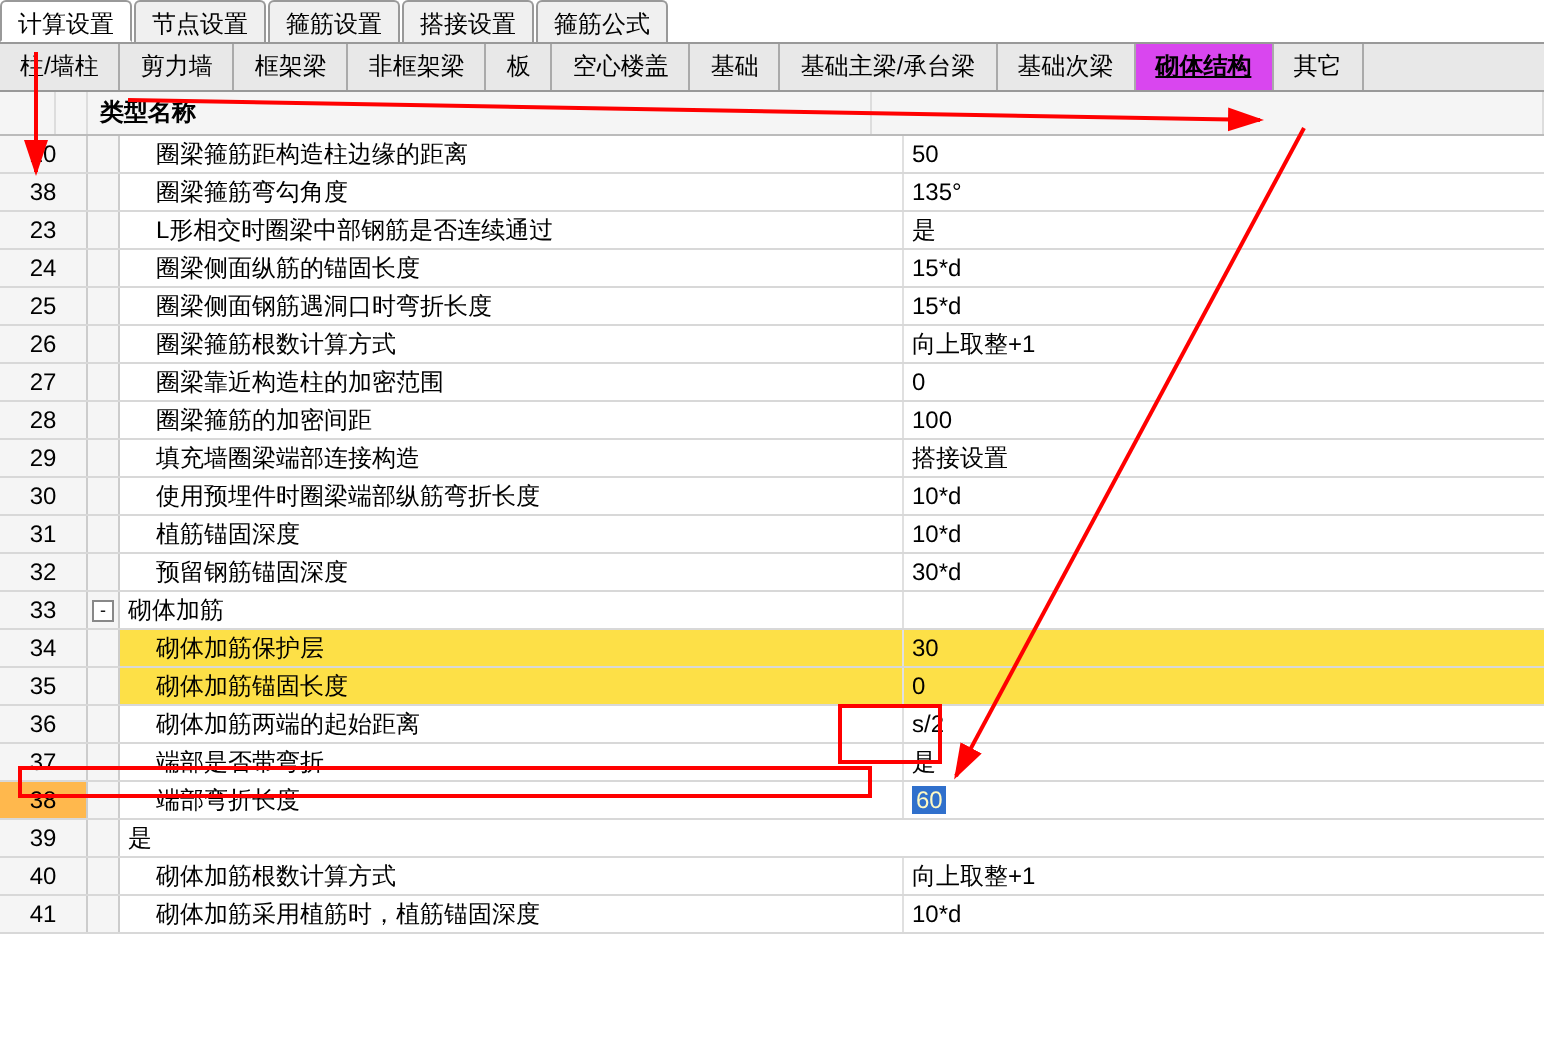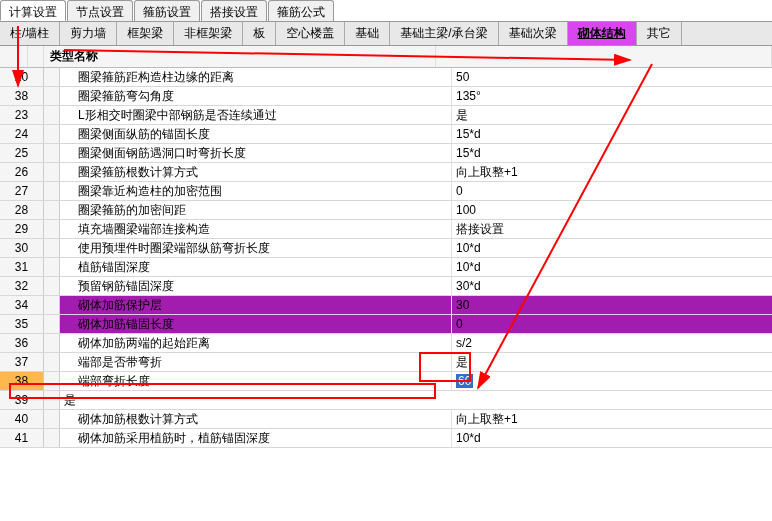--- a/index.html
+++ b/index.html
@@ -108,21 +108,21 @@
   }
   .cell.name.group {
     padding-left: 4px;
   }
   .cell.val {
     flex: 1;
     border-right: none;
   }
   .row.hl-yellow .cell.name,
   .row.hl-yellow .cell.val {
-    background: #a21caf;
+    background: #fde047;
   }
   .row.hl-orange .cell.num {
     background: #ffb84d;
   }
   .tree-collapse {
     width: 11px;
     height: 11px;
     border: 1px solid #888;
     font-size: 9px;
     line-height: 9px;
@@ -250,20 +250,28 @@
       <div class="cell tree"></div>
       <div class="cell name">植筋锚固深度</div>
       <div class="cell val">10*d</div>
     </div>
     <div class="row">
       <div class="cell num">32</div>
       <div class="cell tree"></div>
       <div class="cell name">预留钢筋锚固深度</div>
       <div class="cell val">30*d</div>
     </div>
+    <div class="row">
+      <div class="cell num">33</div>
+      <div class="cell tree">
+        <div class="tree-collapse">-</div>
+      </div>
+      <div class="cell name group">砌体加筋</div>
+      <div class="cell val"></div>
+    </div>
     <div class="row hl-yellow">
       <div class="cell num">34</div>
       <div class="cell tree"></div>
       <div class="cell name">砌体加筋保护层</div>
       <div class="cell val">30</div>
     </div>
     <div class="row hl-yellow">
       <div class="cell num">35</div>
       <div class="cell tree"></div>
       <div class="cell name">砌体加筋锚固长度</div>

